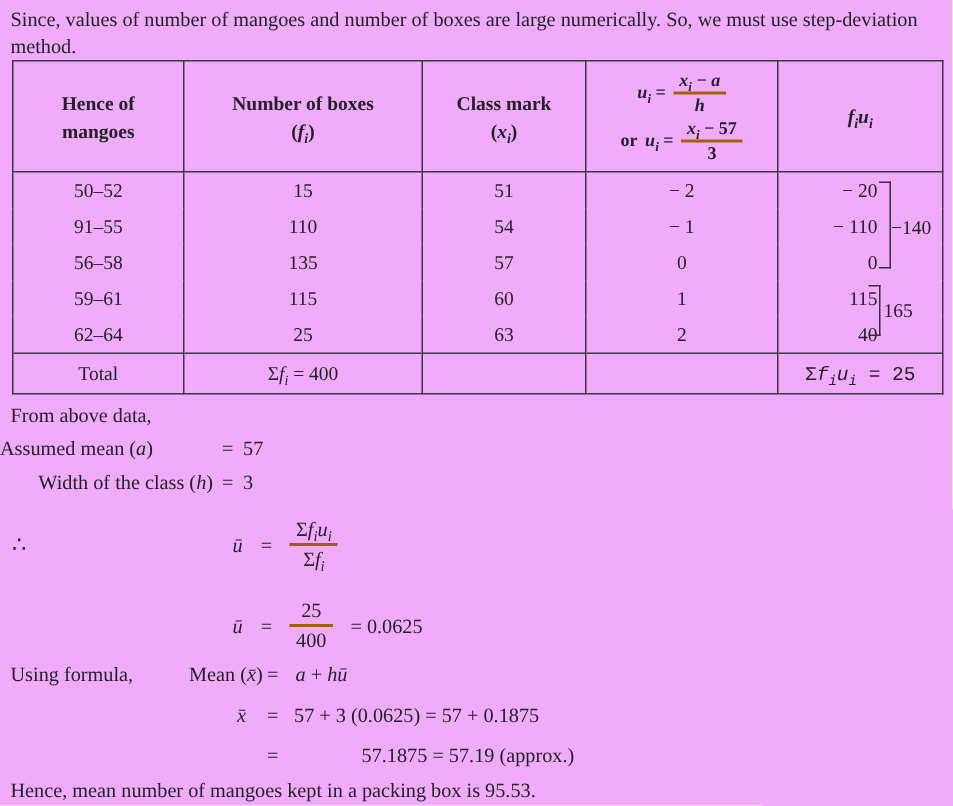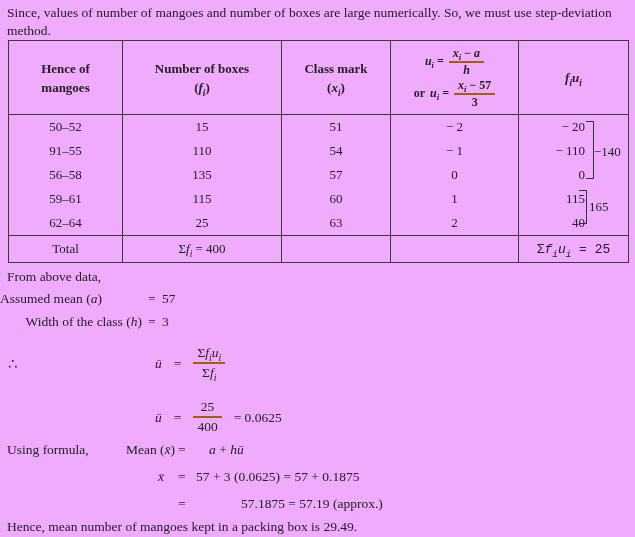--- a/index.html
+++ b/index.html
@@ -57,21 +57,21 @@
   #width-label{left:0;top:313px;width:142px;text-align:right;}
   #width-eq{left:148px;top:313px;}
   #width-val{left:162px;top:313px;}
   #therefore{left:8px;top:356px;font-size:15px;}
   .eqrow{display:flex;align-items:center;gap:12px;}
   #eq1{left:155px;top:344px;}
   #eq2{left:155px;top:398px;}
   #using{left:7px;top:441px;}
   #mean-label{left:110px;top:441px;margin-left:16px;}
   #mean-eq{left:178px;top:441px;}
-  #mean-rhs{left:197px;top:441px;margin-left:12px;}
+  #mean-rhs{left:197px;top:441px;}
   #calc1-x{left:158px;top:468px;}
   #calc1-eq{left:178px;top:468px;}
   #calc1-rhs{left:196px;top:468px;}
   #calc2-eq{left:178px;top:495px;}
   #calc2-rhs{left:196px;top:495px;margin-left:45px;}
   #conclusion{left:7px;top:518px;}
 </style>
 </head>
 <body>
 
@@ -215,15 +215,15 @@
   <div class="abs" id="mean-eq">=</div>
   <div class="abs math" id="mean-rhs"><i>a</i> + <i>hū</i></div>
 
   <div class="abs math" id="calc1-x"><i>x̄</i></div>
   <div class="abs" id="calc1-eq">=</div>
   <div class="abs" id="calc1-rhs">57 + 3 (0.0625) = 57 + 0.1875</div>
 
   <div class="abs" id="calc2-eq">=</div>
   <div class="abs" id="calc2-rhs">57.1875 = 57.19 (approx.)</div>
 
-  <div class="abs" id="conclusion">Hence, mean number of mangoes kept in a packing box is 29.49.</div>
+  <div class="abs" id="conclusion">Hence, mean number of mangoes kept in a packing box is 95.53.</div>
 
 </div>
 
 </body></html>

